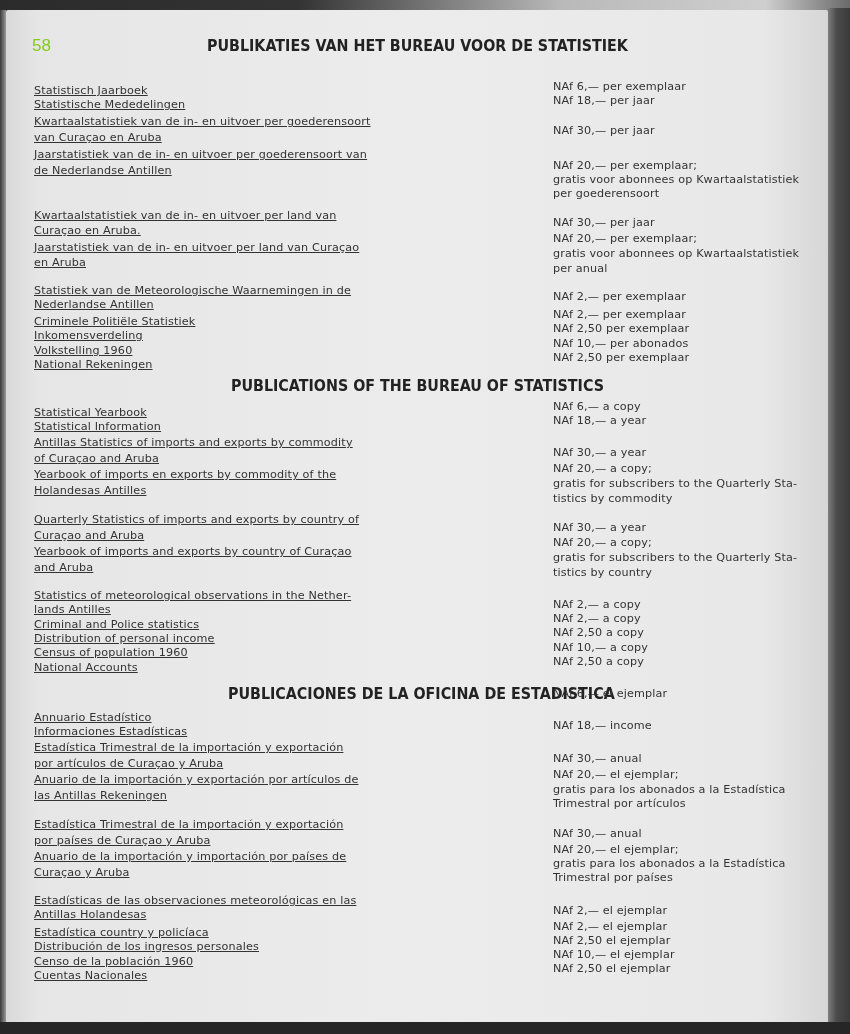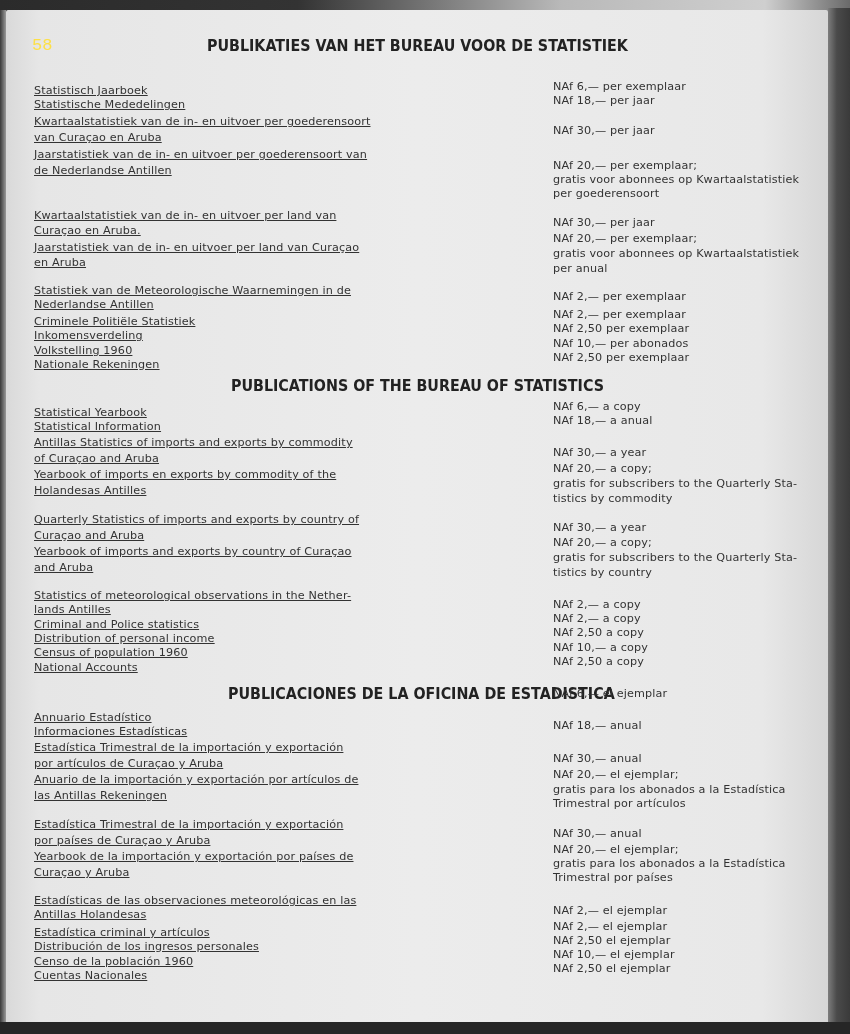--- a/index.html
+++ b/index.html
@@ -26,21 +26,21 @@
       position: absolute; left: 0; top: 1022px; width: 850px; height: 12px;
       background: #262626;
     }
     .left-edge {
       position: absolute; left: 0; top: 10px; width: 6px; height: 1015px;
       background: linear-gradient(90deg, #3a3a3a, #9a9a9a);
     }
 
     .page-number {
       position: absolute; left: 32px; top: 36px;
-      font-family: Liberation Mono, monospace; font-size: 17px; color: #fde047;
+      font-family: Liberation Sans, sans-serif; font-size: 17px; color: #84cc16;
     }
     .heading {
       position: absolute; font-weight: bold; color: #222;
       font-family: "DejaVu Sans", sans-serif; letter-spacing: 0px;
       white-space: nowrap;
     }
     .heading.h-nl { left: 207px; top: 37px; font-size: 15.2px; transform: scaleX(0.94); transform-origin: left; }
     .heading.h-en { left: 231px; top: 377px; font-size: 15.2px; transform: scaleX(0.94); transform-origin: left; }
     .heading.h-es { left: 228px; top: 685px; font-size: 15.2px; transform: scaleX(0.94); transform-origin: left; }
 
@@ -74,21 +74,21 @@
   <div class="line col-left" style="top:164px">de Nederlandse Antillen</div>
   <div class="line col-left" style="top:209px">Kwartaalstatistiek van de in- en uitvoer per land van</div>
   <div class="line col-left" style="top:224px">Curaçao en Aruba.</div>
   <div class="line col-left" style="top:241px">Jaarstatistiek van de in- en uitvoer per land van Curaçao</div>
   <div class="line col-left" style="top:256px">en Aruba</div>
   <div class="line col-left" style="top:284px">Statistiek van de Meteorologische Waarnemingen in de</div>
   <div class="line col-left" style="top:298px">Nederlandse Antillen</div>
   <div class="line col-left" style="top:315px">Criminele Politiële Statistiek</div>
   <div class="line col-left" style="top:329px">Inkomensverdeling</div>
   <div class="line col-left" style="top:344px">Volkstelling 1960</div>
-  <div class="line col-left" style="top:358px">Nationale Rekeningen</div>
+  <div class="line col-left" style="top:358px">National Rekeningen</div>
 </div>
 
 <div>
   <div class="line col-right" style="top:80px">NAf  6,— per exemplaar</div>
   <div class="line col-right" style="top:94px">NAf 18,— per jaar</div>
   <div class="line col-right" style="top:124px">NAf 30,— per jaar</div>
   <div class="line col-right" style="top:159px">NAf 20,— per exemplaar;</div>
   <div class="line col-right" style="top:173px">gratis voor abonnees op Kwartaalstatistiek</div>
   <div class="line col-right" style="top:187px">per goederensoort</div>
   <div class="line col-right" style="top:216px">NAf 30,— per jaar</div>
@@ -118,21 +118,21 @@
   <div class="line col-left" style="top:589px">Statistics of meteorological observations in the Nether-</div>
   <div class="line col-left" style="top:603px">lands Antilles</div>
   <div class="line col-left" style="top:618px">Criminal and Police statistics</div>
   <div class="line col-left" style="top:632px">Distribution of personal income</div>
   <div class="line col-left" style="top:646px">Census of population 1960</div>
   <div class="line col-left" style="top:661px">National Accounts</div>
 </div>
 
 <div>
   <div class="line col-right" style="top:400px">NAf  6,— a copy</div>
-  <div class="line col-right" style="top:414px">NAf 18,— a anual</div>
+  <div class="line col-right" style="top:414px">NAf 18,— a year</div>
   <div class="line col-right" style="top:446px">NAf 30,— a year</div>
   <div class="line col-right" style="top:462px">NAf 20,— a copy;</div>
   <div class="line col-right" style="top:477px">gratis for subscribers to the Quarterly Sta-</div>
   <div class="line col-right" style="top:492px">tistics by commodity</div>
   <div class="line col-right" style="top:521px">NAf 30,— a year</div>
   <div class="line col-right" style="top:536px">NAf 20,— a copy;</div>
   <div class="line col-right" style="top:551px">gratis for subscribers to the Quarterly Sta-</div>
   <div class="line col-right" style="top:566px">tistics by country</div>
   <div class="line col-right" style="top:598px">NAf  2,— a copy</div>
   <div class="line col-right" style="top:612px">NAf  2,— a copy</div>
@@ -145,33 +145,33 @@
 
 <div>
   <div class="line col-left" style="top:711px">Annuario Estadístico</div>
   <div class="line col-left" style="top:725px">Informaciones Estadísticas</div>
   <div class="line col-left" style="top:741px">Estadística Trimestral de la importación y exportación</div>
   <div class="line col-left" style="top:757px">por artículos de Curaçao y Aruba</div>
   <div class="line col-left" style="top:773px">Anuario de la importación y exportación por artículos de</div>
   <div class="line col-left" style="top:789px">las Antillas Rekeningen</div>
   <div class="line col-left" style="top:818px">Estadística Trimestral de la importación y exportación</div>
   <div class="line col-left" style="top:834px">por países de Curaçao y Aruba</div>
-  <div class="line col-left" style="top:850px">Yearbook de la importación y exportación por países de</div>
+  <div class="line col-left" style="top:850px">Anuario de la importación y importación por países de</div>
   <div class="line col-left" style="top:866px">Curaçao y Aruba</div>
   <div class="line col-left" style="top:894px">Estadísticas de las observaciones meteorológicas en las</div>
   <div class="line col-left" style="top:908px">Antillas Holandesas</div>
-  <div class="line col-left" style="top:926px">Estadística criminal y artículos</div>
+  <div class="line col-left" style="top:926px">Estadística country y policíaca</div>
   <div class="line col-left" style="top:940px">Distribución de los ingresos personales</div>
   <div class="line col-left" style="top:955px">Censo de la población 1960</div>
   <div class="line col-left" style="top:969px">Cuentas Nacionales</div>
 </div>
 
 <div>
   <div class="line col-right" style="top:687px">NAf  6,— el ejemplar</div>
-  <div class="line col-right" style="top:719px">NAf 18,— anual</div>
+  <div class="line col-right" style="top:719px">NAf 18,— income</div>
   <div class="line col-right" style="top:752px">NAf 30,— anual</div>
   <div class="line col-right" style="top:768px">NAf 20,— el ejemplar;</div>
   <div class="line col-right" style="top:783px">gratis para los abonados a la Estadística</div>
   <div class="line col-right" style="top:797px">Trimestral por artículos</div>
   <div class="line col-right" style="top:827px">NAf 30,— anual</div>
   <div class="line col-right" style="top:843px">NAf 20,— el ejemplar;</div>
   <div class="line col-right" style="top:857px">gratis para los abonados a la Estadística</div>
   <div class="line col-right" style="top:871px">Trimestral por países</div>
   <div class="line col-right" style="top:904px">NAf  2,— el ejemplar</div>
   <div class="line col-right" style="top:920px">NAf  2,— el ejemplar</div>

